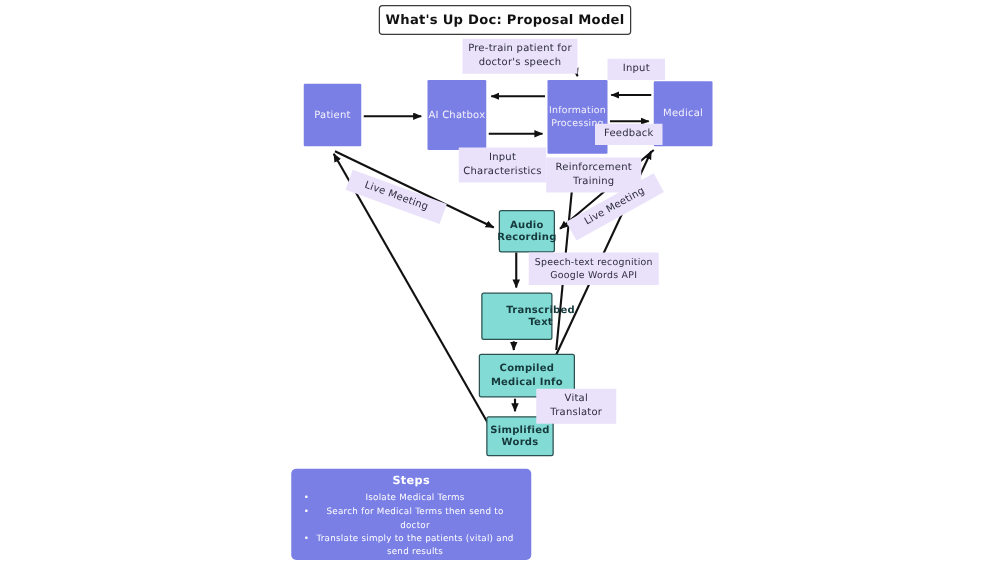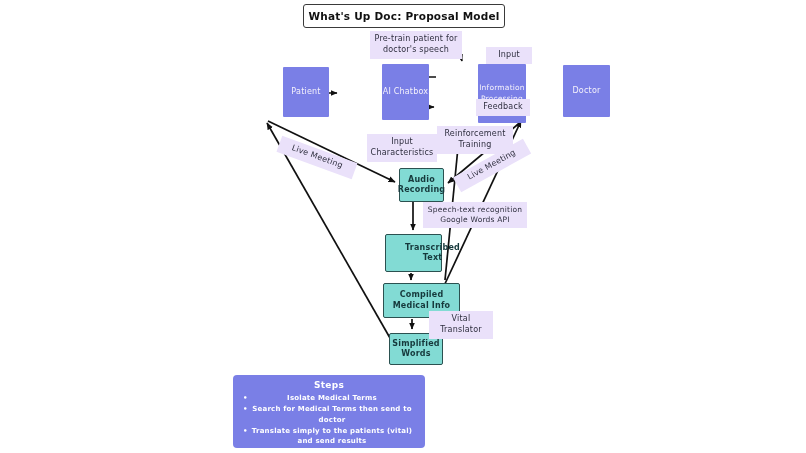--- a/index.html
+++ b/index.html
@@ -7,21 +7,21 @@
     position:relative;width:806px;height:453px;background:#fff;overflow:hidden;
     font-family:"DejaVu Sans","Liberation Sans",sans-serif;
   }
   #arrows{position:absolute;left:0;top:0;z-index:1;}
   .node{
     position:absolute;z-index:2;display:flex;align-items:center;justify-content:center;
     text-align:center;box-sizing:border-box;
   }
   .purple{
     background:var(--node-purple,#7a7fe6);color:var(--node-text,#f4f1fb);
-    font-size:8px;line-height:1.35;letter-spacing:.2px;border-radius:1px;margin-left:40px;
+    font-size:8px;line-height:1.35;letter-spacing:.2px;border-radius:1px;
   }
   .teal{
     background:var(--node-teal,#82dbd4);color:var(--teal-text,#16393c);
     border:1.4px solid var(--teal-border,#2b5150);font-size:8px;font-weight:bold;
     line-height:1.3;letter-spacing:.2px;border-radius:2px;
   }
   .lbl{
     position:absolute;z-index:2;background:var(--label-lavender,#eae1fa);
     color:var(--label-text,#2e2e3e);font-size:8px;line-height:1.35;letter-spacing:.2px;
     text-align:center;padding:3px 3px;box-sizing:border-box;font-weight:500;
@@ -36,21 +36,21 @@
     position:absolute;z-index:2;left:233px;top:375px;width:192px;height:73px;
     background:var(--node-purple,#7a7fe6);border-radius:4px;color:#fff;
     box-sizing:border-box;padding:5px 8px 4px 8px;
   }
   #steps-heading{
     text-align:center;font-size:9px;font-weight:bold;
     margin-bottom:3px;letter-spacing:.3px;
   }
   #steps-list{list-style:none;margin:0;padding:0;}
   #steps-list li{
-    position:relative;text-align:center;font-size:7px;font-weight:bold;
+    position:relative;text-align:center;font-size:7px;font-weight:normal;
     line-height:1.55;padding:0 4px 0 10px;letter-spacing:.2px;
   }
   #steps-list li::before{content:"\2022";position:absolute;left:2px;top:0;}
   .rot-pos{transform-origin:center center;}
 </style>
 </head>
 <body>
 
 <div id="canvas">
 
@@ -85,40 +85,40 @@
   <div class="node purple" style="left:243px;top:67px;width:46px;height:50px;">
     <span>Patient</span>
   </div>
   <div class="node purple" style="left:342px;top:64px;width:47px;height:56px;">
     <span>AI Chatbox</span>
   </div>
   <div class="node purple" style="left:438px;top:64px;width:48px;height:59px;font-size:7.5px;padding:0 6px;">
     <span>Information Processing</span>
   </div>
   <div class="node purple" style="left:523px;top:65px;width:47px;height:52px;">
-    <span>Doctor</span>
+    <span>Medical</span>
   </div>
 
   <div class="node teal" style="left:399px;top:168px;width:45px;height:34px;">
     <span>Audio Recording</span>
   </div>
   <div class="node teal" style="left:385px;top:234px;width:57px;height:38px;padding-left:38px;">
     <span>Transcribed Text</span>
   </div>
   <div class="node teal" style="left:383px;top:283px;width:77px;height:35px;">
     <span>Compiled Medical Info</span>
   </div>
   <div class="node teal" style="left:389px;top:333px;width:54px;height:32px;">
     <span>Simplified Words</span>
   </div>
 
   <div class="lbl" style="left:370px;top:31px;width:92px;">Pre-train patient for doctor's speech</div>
   <div class="lbl" style="left:486px;top:47px;width:46px;">Input</div>
   <div class="lbl" style="left:476px;top:99px;width:54px;">Feedback</div>
-  <div class="lbl" style="left:367px;top:118px;width:70px;margin-top:16px;">Input Characteristics</div>
+  <div class="lbl" style="left:367px;top:118px;width:70px;">Input Characteristics</div>
   <div class="lbl" style="left:437px;top:126px;width:76px;">Reinforcement Training</div>
   <div class="lbl rot-pos" style="left:277px;top:149px;width:80px;transform:rotate(20deg);">Live Meeting</div>
   <div class="lbl rot-pos" style="left:452px;top:157px;width:80px;transform:rotate(-29deg);">Live Meeting</div>
   <div class="lbl" style="left:423px;top:202px;width:104px;font-size:7.5px;">Speech-text recognition Google Words API</div>
   <div class="lbl" style="left:429px;top:311px;width:64px;">Vital Translator</div>
 
   <div id="steps-box">
     <div id="steps-heading">Steps</div>
     <ul id="steps-list">
       <li>Isolate Medical Terms</li>

